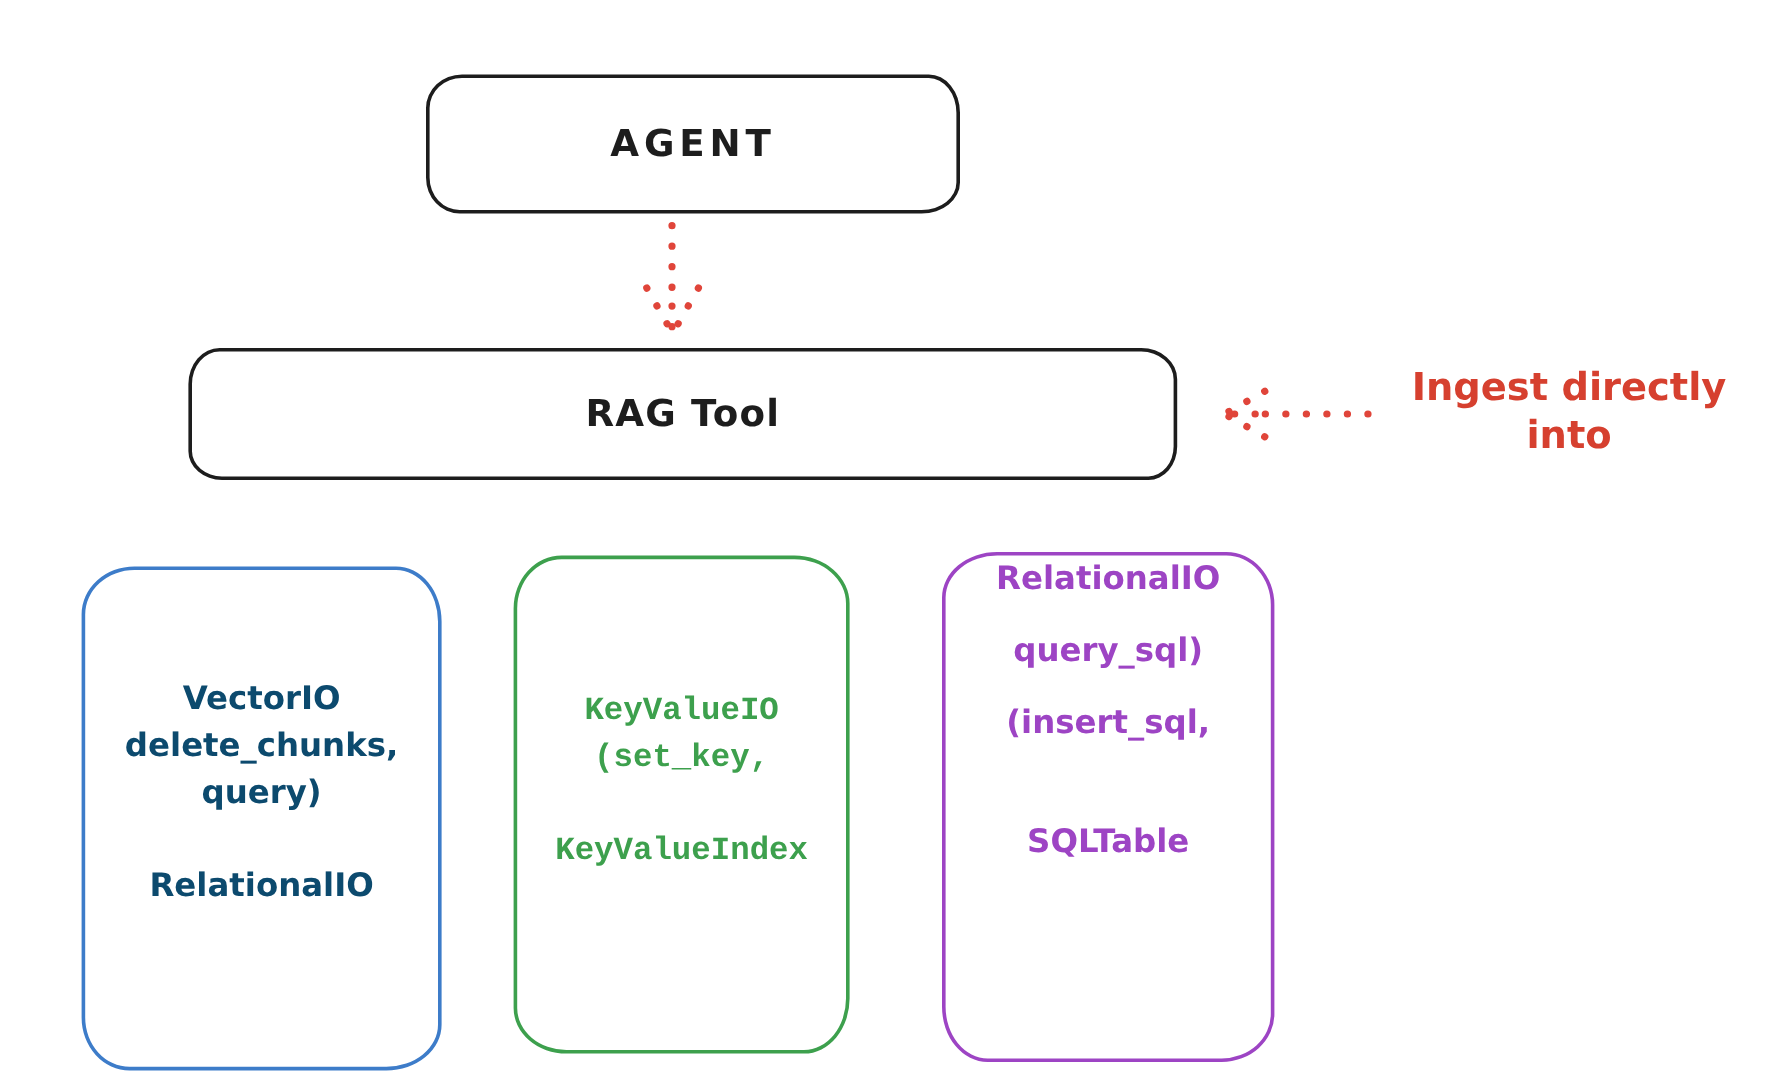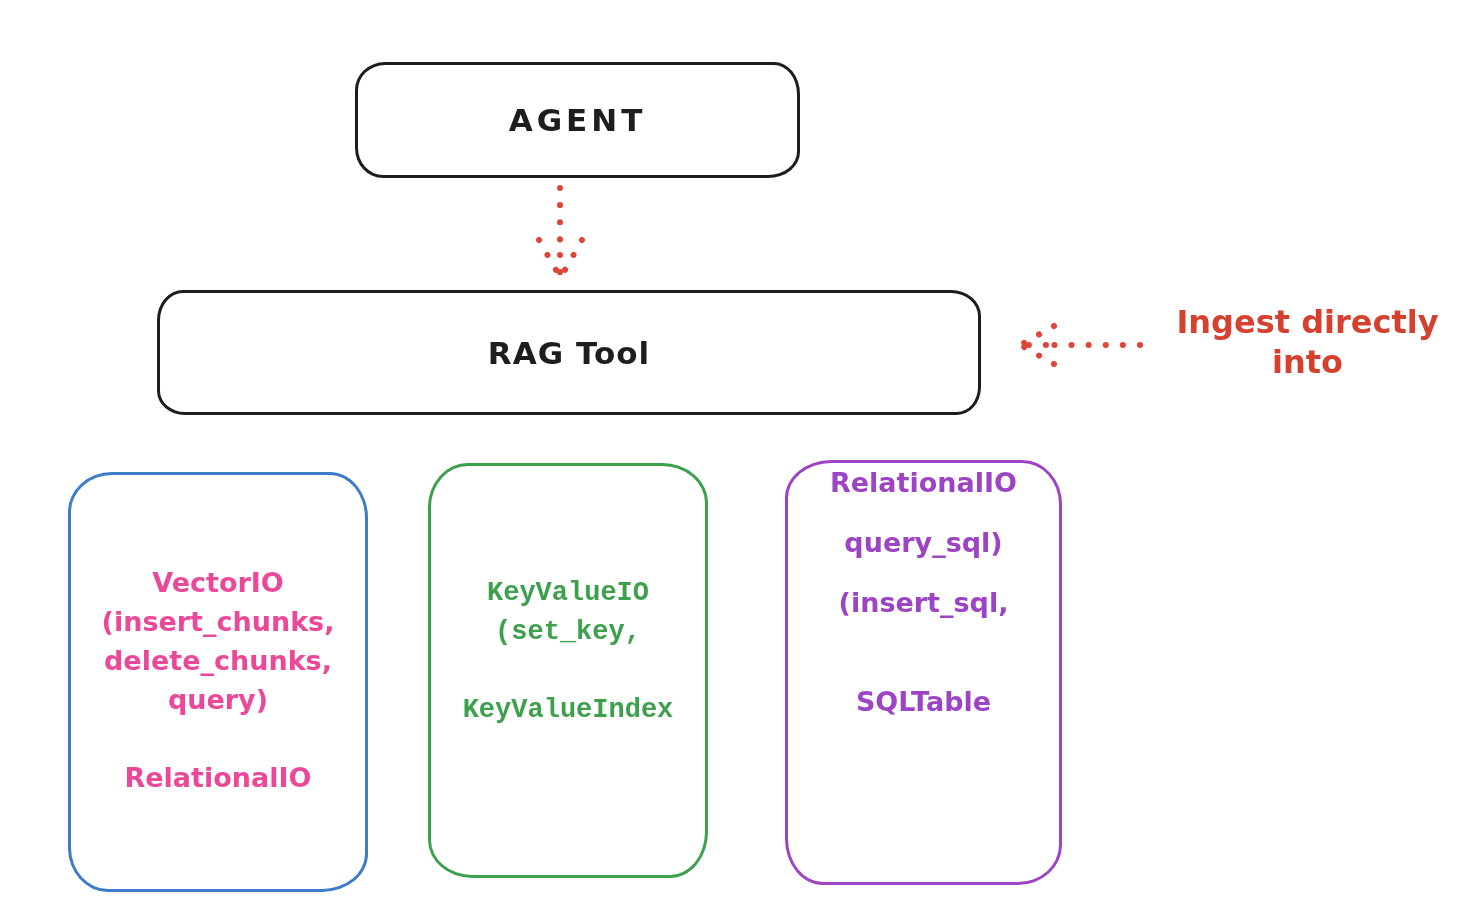--- a/index.html
+++ b/index.html
@@ -34,21 +34,21 @@
     font-weight: 600;
   }
   .agent-box {
     left: 355px; top: 42px;
     width: 445px; height: 116px;
     border-radius: 30px 26px 32px 28px / 28px 32px 26px 30px;
     letter-spacing: 4px;
   }
   .rag-box {
     left: 157px; top: 270px;
-    width: 824px; height: 125px;
+    width: 824px; height: 110px;
     border-radius: 26px 30px 24px 28px / 30px 26px 28px 24px;
     letter-spacing: 1px;
     justify-content: center;
   }
 
   .io-box {
     border-width: 3.5px;
     border-style: solid;
     flex-direction: column;
     justify-content: flex-start;
@@ -56,21 +56,21 @@
     font-weight: 600;
     line-height: 39px;
   }
   .io-box .index-label {
     margin-top: 39px;
   }
   .io-blue {
     left: 68px; top: 452px;
     width: 300px; height: 420px;
     border-color: #3d7cc9;
-    color: #ec4899;
+    color: #0c4a6e;
     border-radius: 44px 38px 46px 40px / 40px 46px 38px 44px;
     padding-top: 88px;
   }
   .io-green {
     left: 428px; top: 443px;
     width: 280px; height: 415px;
     border-color: #3da04d;
     color: #3da04d;
     border-radius: 40px 46px 38px 44px / 44px 40px 46px 38px;
     padding-top: 108px;
@@ -136,21 +136,20 @@
       <line x1="34" y1="27" x2="10" y2="27"></line>
     </g>
   </svg>
 
   <div class="annotation">
     <span class="line-text">Ingest directly into</span>
   </div>
 
   <div class="box io-box io-blue">
     <span class="line-text">VectorIO</span>
-    <span class="line-text">(insert_chunks,</span>
     <span class="line-text">delete_chunks,</span>
     <span class="line-text">query)</span>
     <span class="line-text index-label">RelationalIO</span>
   </div>
 
   <div class="box io-box io-green">
     <span class="line-text">KeyValueIO</span>
     <span class="line-text">(set_key,</span>
     <span class="line-text index-label">KeyValueIndex</span>
   </div>

